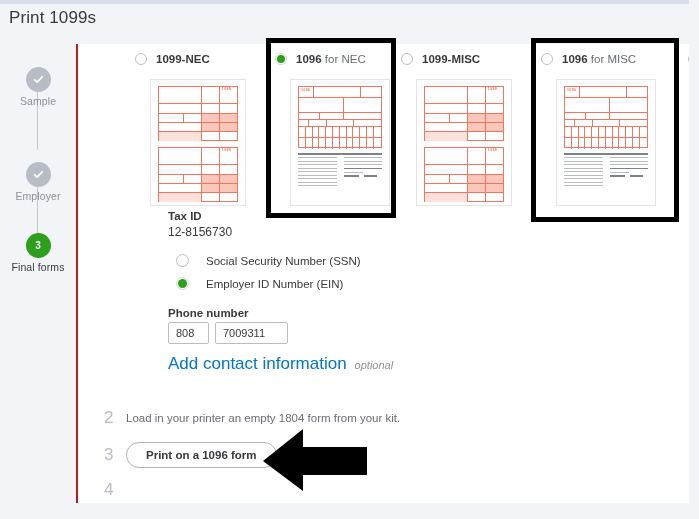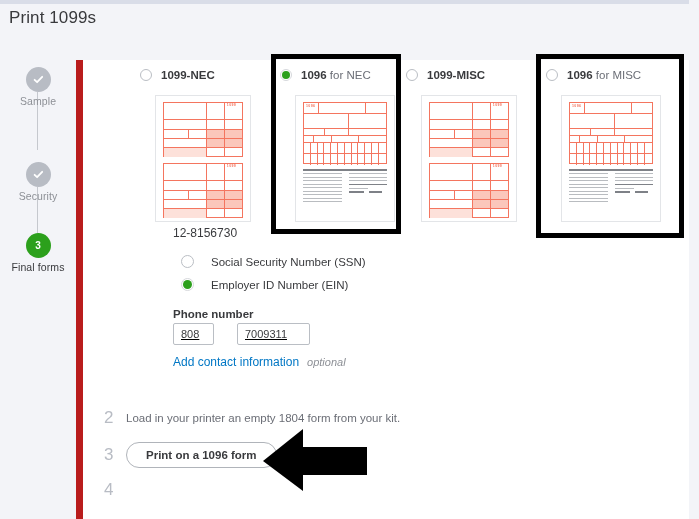--- a/index.html
+++ b/index.html
@@ -46,24 +46,24 @@
   }
   .step-dot svg { display: block; }
   .step-label { font-size: 10.5px; color: #8d9096; letter-spacing: .1px; }
   .step.active .step-label { color: #393a3d; }
   .connector {
     position: absolute; left: 37px; width: 1px; background: #c5c8ce;
   }
 
   
   .panel {
-    position: absolute; left: 76px; top: 60px;
+    position: absolute; left: 76px; top: 44px;
     width: 623px; height: 459px;
     background: #ffffff;
-    border-left: 7px solid #b91c1c;
+    border-left: 2px solid #b91c1c;
   }
 
   
   .options {
     position: absolute; left: 0px; top: 0px;
     width: 623px; height: 180px;
   }
   .option {
     position: absolute; top: 0; width: 135px; height: 180px;
   }
@@ -116,30 +116,30 @@
   }
 
   
   .details { position: absolute; left: 90px; top: 166px; width: 300px; }
   .fld-label { font-size: 11.5px; font-weight: bold; color: #393a3d; margin-bottom: 3px; }
   .fld-value { font-size: 12px; color: #393a3d; margin-bottom: 11px; }
   .radio-row { display: flex; align-items: center; height: 21px; margin-bottom: 2px; }
   .radio-row .radio { width: 13px; height: 13px; margin-left: 8px; }
   .radio-row .radio.checked::after { width: 9px; height: 9px; }
   .radio-row .rlabel { font-size: 11.5px; color: #393a3d; margin-left: 17px; }
-  .phone-row { display: flex; gap: 23px; margin-top: 3px; text-decoration: underline; }
+  .phone-row { display: flex; gap: 6px; margin-top: 3px; }
   .inp {
     border: 1px solid #babec4; border-radius: 2px; background: #fff;
     height: 22px; font-size: 11px; color: #393a3d;
     padding: 0 7px; display: flex; align-items: center;
   }
   .inp.area { width: 41px; }
   .inp.num { width: 73px; }
   .link-row { margin-top: 10px; display: flex; align-items: baseline; gap: 8px; }
-  .link { font-size: 12px; color: #0077c5; }
+  .link { font-size: 17px; color: #0077c5; }
   .optional { font-size: 11px; color: #8d9096; font-style: italic; }
 
   
   .tasks { position: absolute; left: 104px; top: 408px; width: 430px; }
   .task { display: flex; align-items: center; margin-bottom: 14px; }
   .task-num { width: 22px; font-size: 17px; color: #b8bcc4; flex: 0 0 auto; }
   .task-txt { font-size: 11.5px; color: #6b6e76; }
   .btn {
     border: 1px solid #b0b4ba; border-radius: 16px; background: #fff;
     height: 26px; padding: 0 19px; font-size: 11.5px; font-weight: bold;
@@ -171,21 +171,21 @@
       </div>
       <div class="step-label">Sample</div>
     </div>
 
     <div class="step" style="top:107px;">
       <div class="step-dot done">
         <svg width="13" height="13" viewBox="0 0 13 13">
             <path d="M2.6 6.8 L5.1 9.2 L10.2 3.8" stroke="#fff" stroke-width="1.8" fill="none" stroke-linecap="round" stroke-linejoin="round"></path>
           </svg>
       </div>
-      <div class="step-label">Security</div>
+      <div class="step-label">Employer</div>
     </div>
 
     <div class="step active" style="top:178px;">
       <div class="step-dot active">
         <span class="num">3</span>
       </div>
       <div class="step-label">Final forms</div>
     </div>
   </div>
 
@@ -513,20 +513,21 @@
 
         </div>
 
       </div>
     </div>
 
     <div class="hl" style="left:188px; top:-6px; width:130px; height:180px;"></div>
     <div class="hl" style="left:453px; top:-6px; width:148px; height:184px;"></div>
 
     <div class="details">
+      <div class="fld-label">Tax ID</div>
       <div class="fld-value">12-8156730</div>
 
 
       <div class="radio-row">
         <span class="radio"></span>
         <span class="rlabel">Social Security Number (SSN)</span>
       </div>
       <div class="radio-row">
         <span class="radio checked"></span>
         <span class="rlabel">Employer ID Number (EIN)</span>

